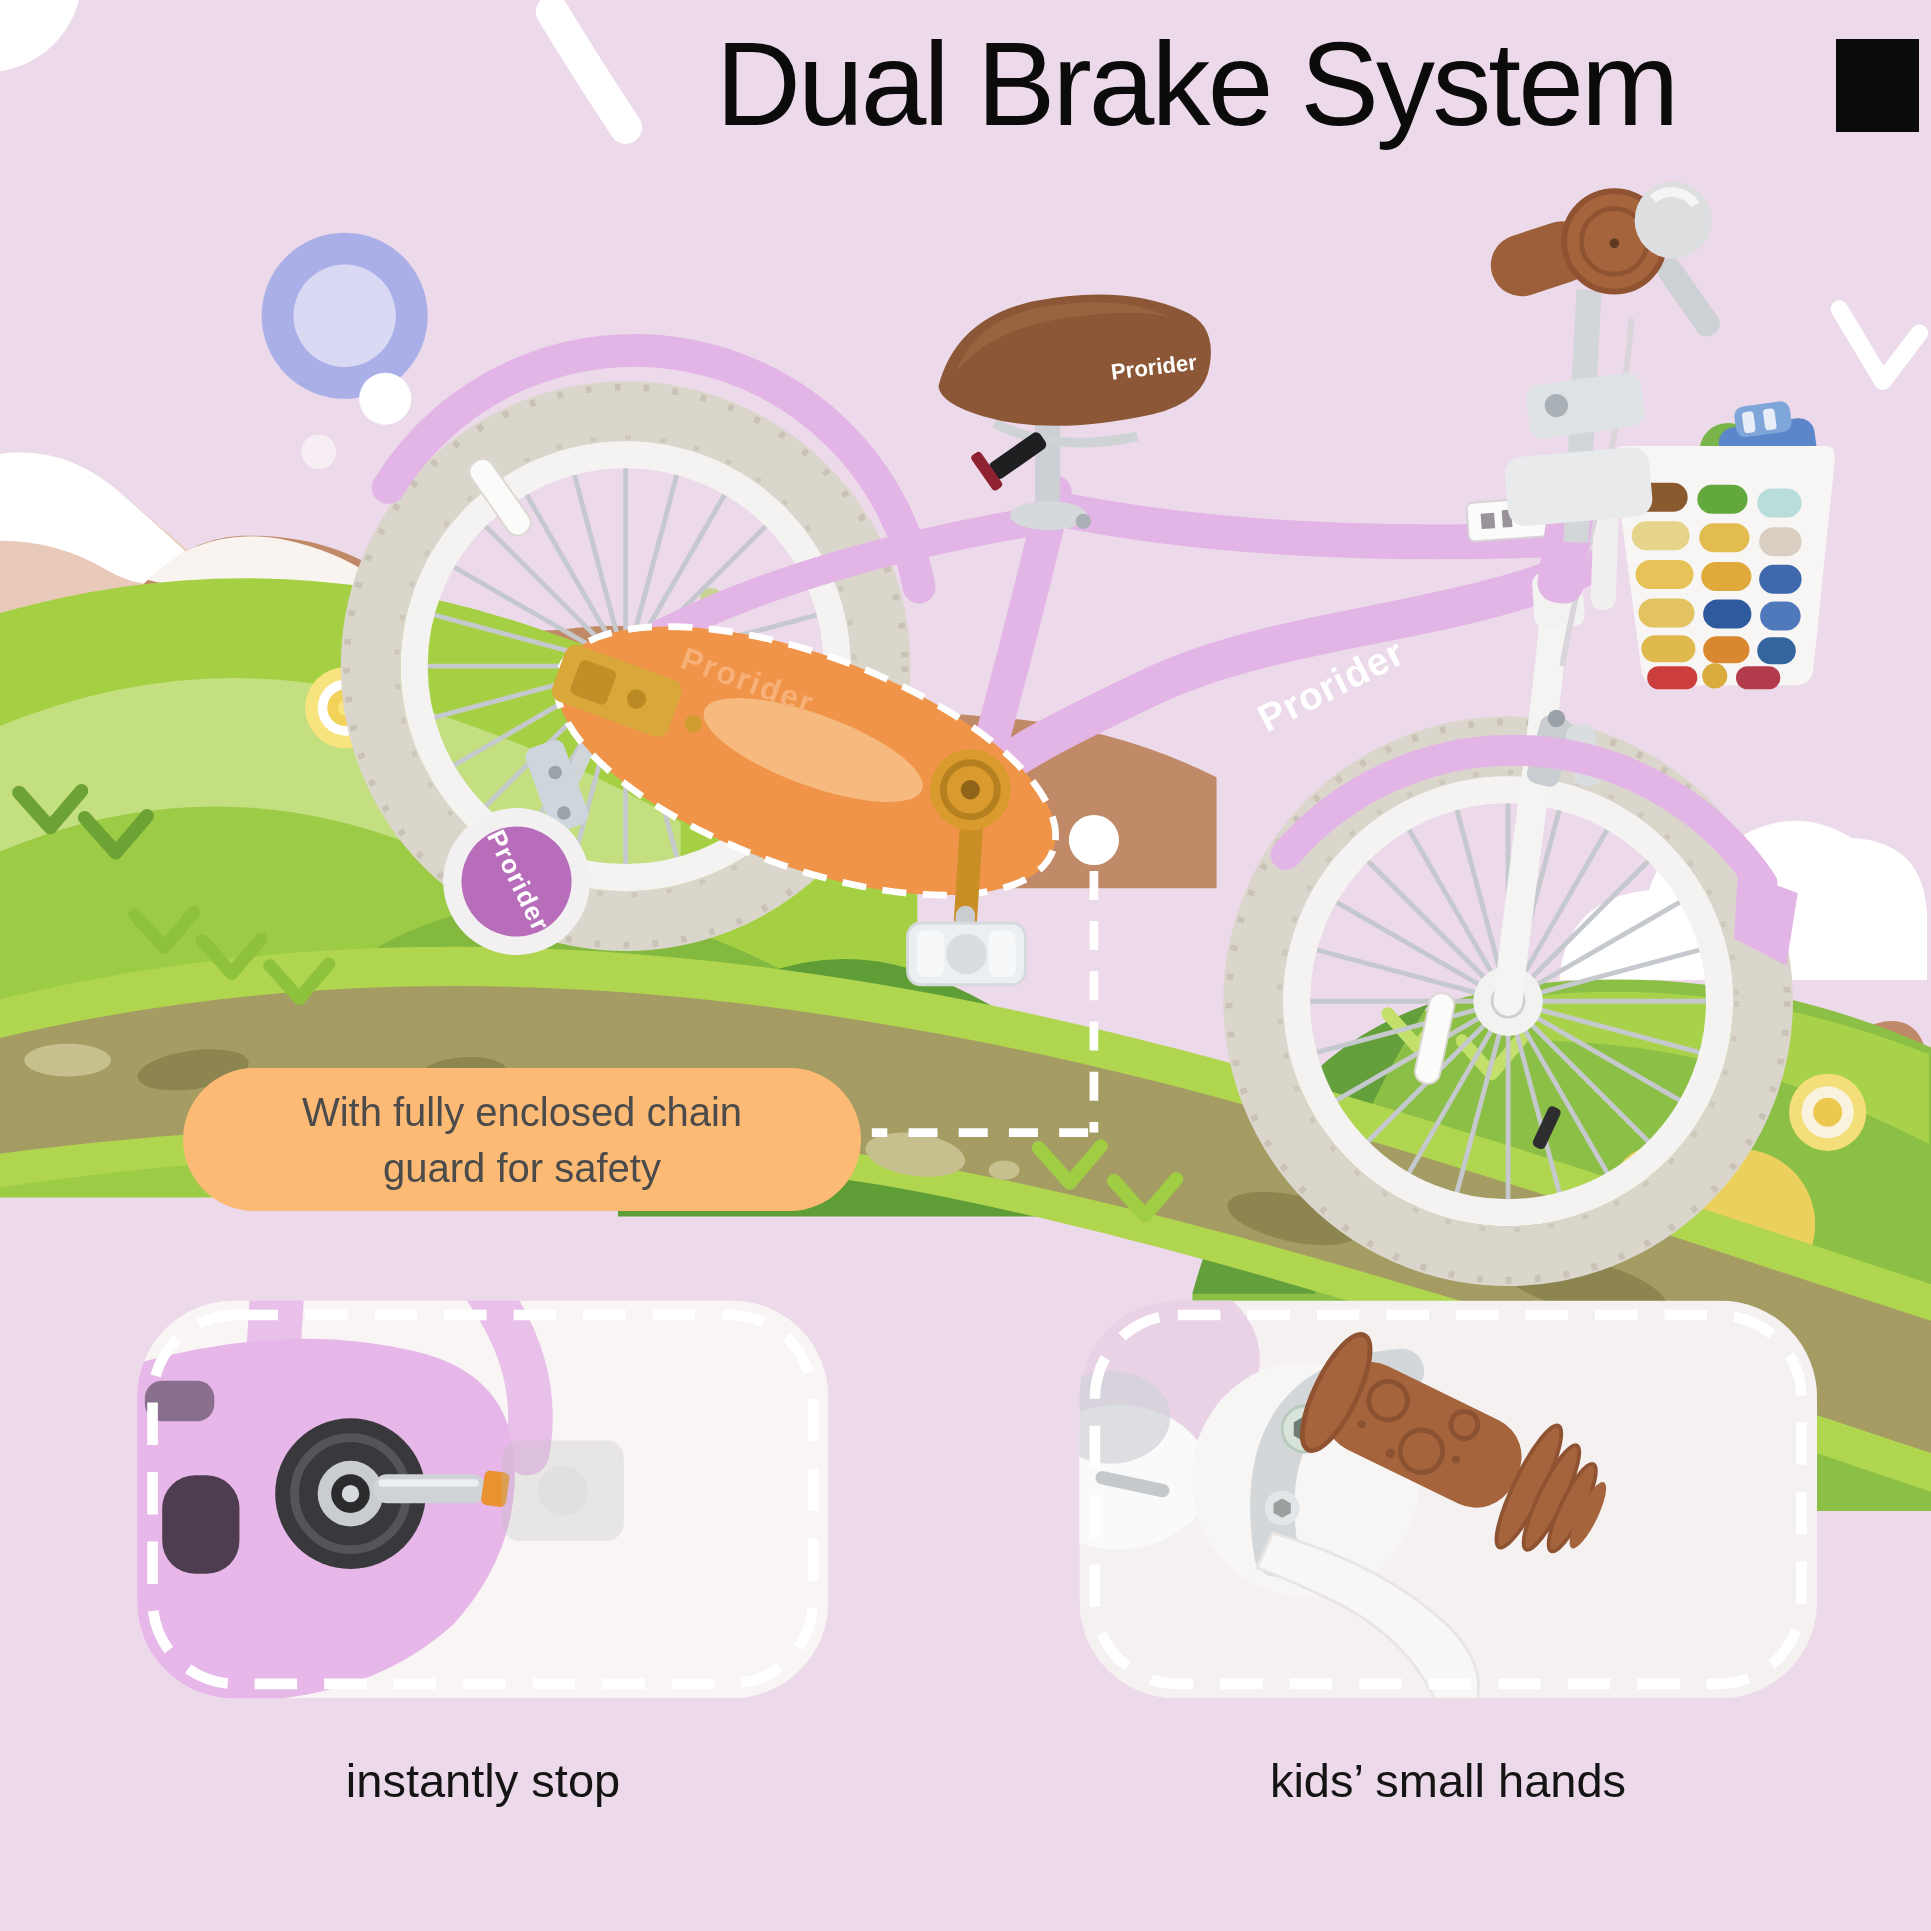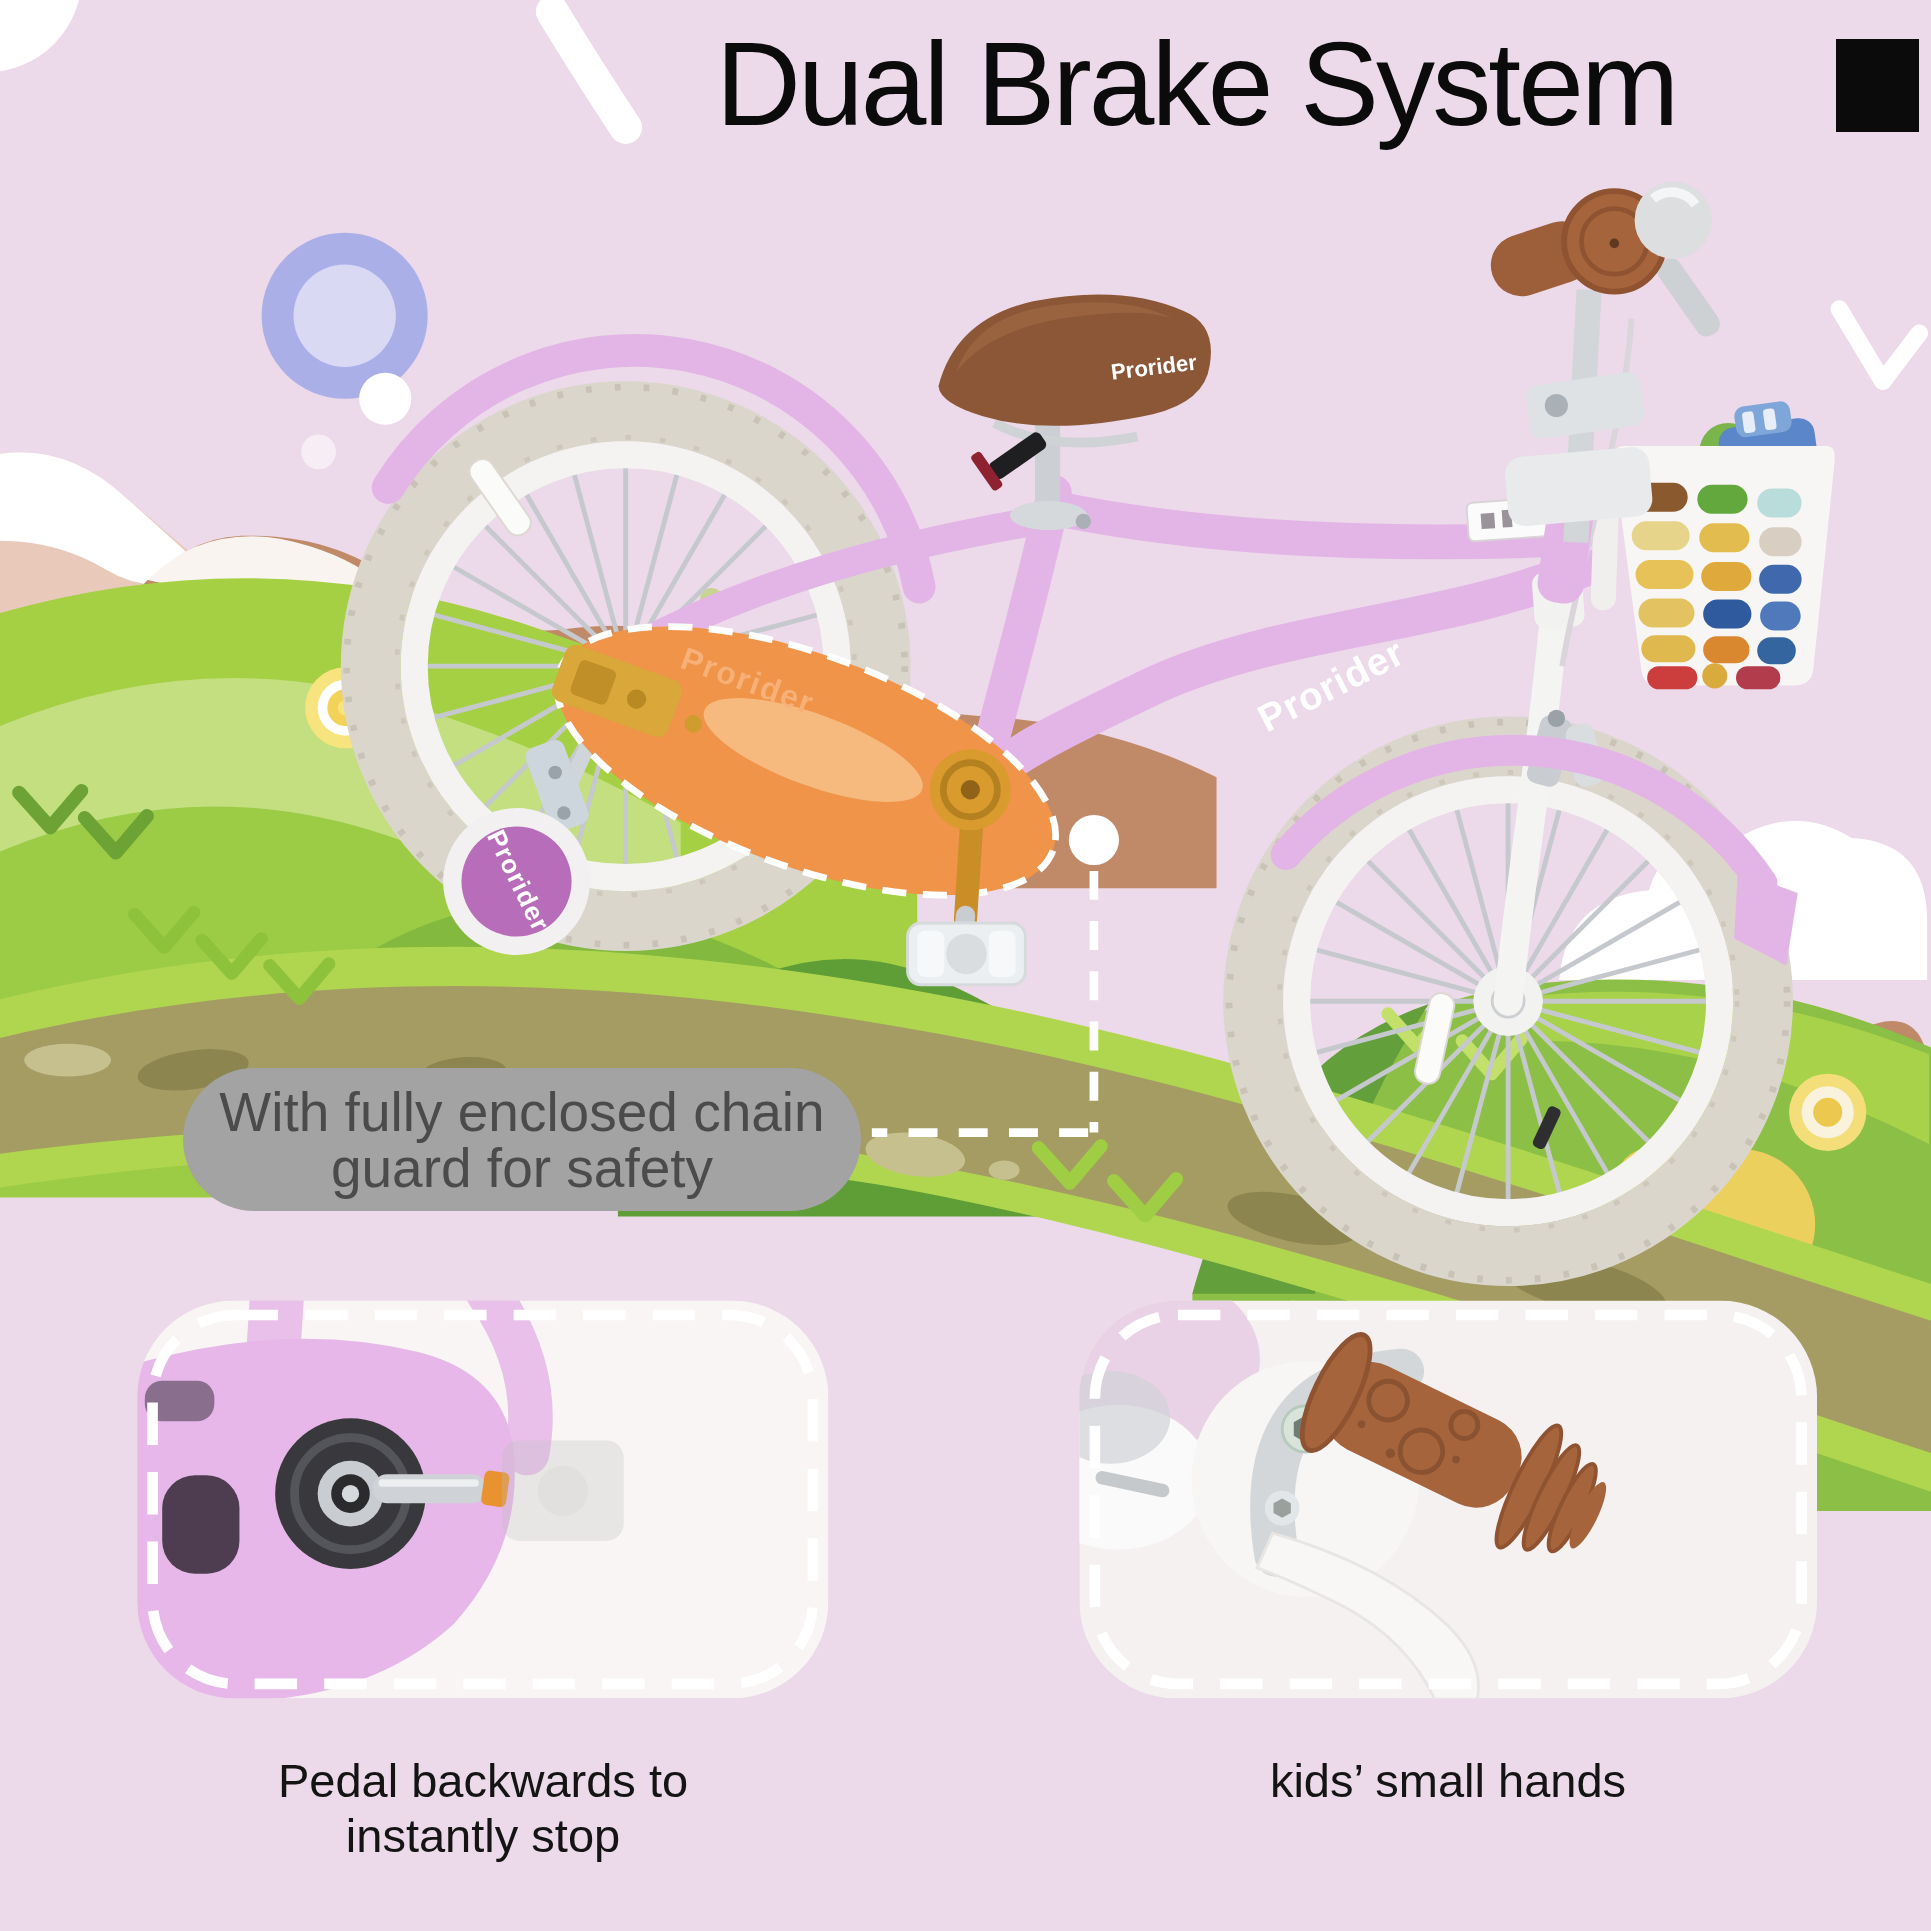--- a/index.html
+++ b/index.html
@@ -13,22 +13,22 @@
   #title{
     left:554px;top:19.3px;width:1284px;height:135px;
     text-align:center;font-weight:normal;font-size:118px;line-height:131px;
     letter-spacing:-2.9px;color:#0b0b0b;white-space:nowrap;
   }
   #title-square{
     left:1836px;top:39px;width:83px;height:93px;background:#0b0b0b;
   }
   #callout{
     left:183px;top:1068px;width:678px;height:143px;border-radius:77px;
-    background:#a3a3a3;display:flex;flex-direction:column;justify-content:center;
-    text-align:center;color:#4b4b4b;font-size:55px;line-height:56px;
+    background:#fdba74;display:flex;flex-direction:column;justify-content:center;
+    text-align:center;color:#4b4b4b;font-size:40px;line-height:56px;
   }
   .caption{top:1734px;text-align:center;color:#0d0d0d;}
   #caption-left{left:145px;width:676px;}
   #caption-right{left:1081px;width:734px;}
   .caption .head{font-size:64px;font-weight:bold;letter-spacing:-1px;}
   .caption .desc{margin-top:19.3px;font-size:47px;line-height:55px;color:#141414;}
   svg text{font-family:"Liberation Sans", sans-serif;font-weight:bold;}
 </style>
 </head>
 <body>
@@ -356,21 +356,20 @@
 <div id="title" class="overlay">Dual Brake System</div>
 <div id="title-square" class="overlay"></div>
 
 <div id="callout" class="overlay">
   <span>With fully enclosed chain</span>
   <span>guard for safety</span>
 </div>
 
 <div id="caption-left" class="overlay caption">
   <div class="desc">
-    <div>Pedal backwards to</div>
     <div>instantly stop</div>
   </div>
 </div>
 
 <div id="caption-right" class="overlay caption">
   <div class="desc">
     <div>kids’ small hands</div>
   </div>
 </div>
 

